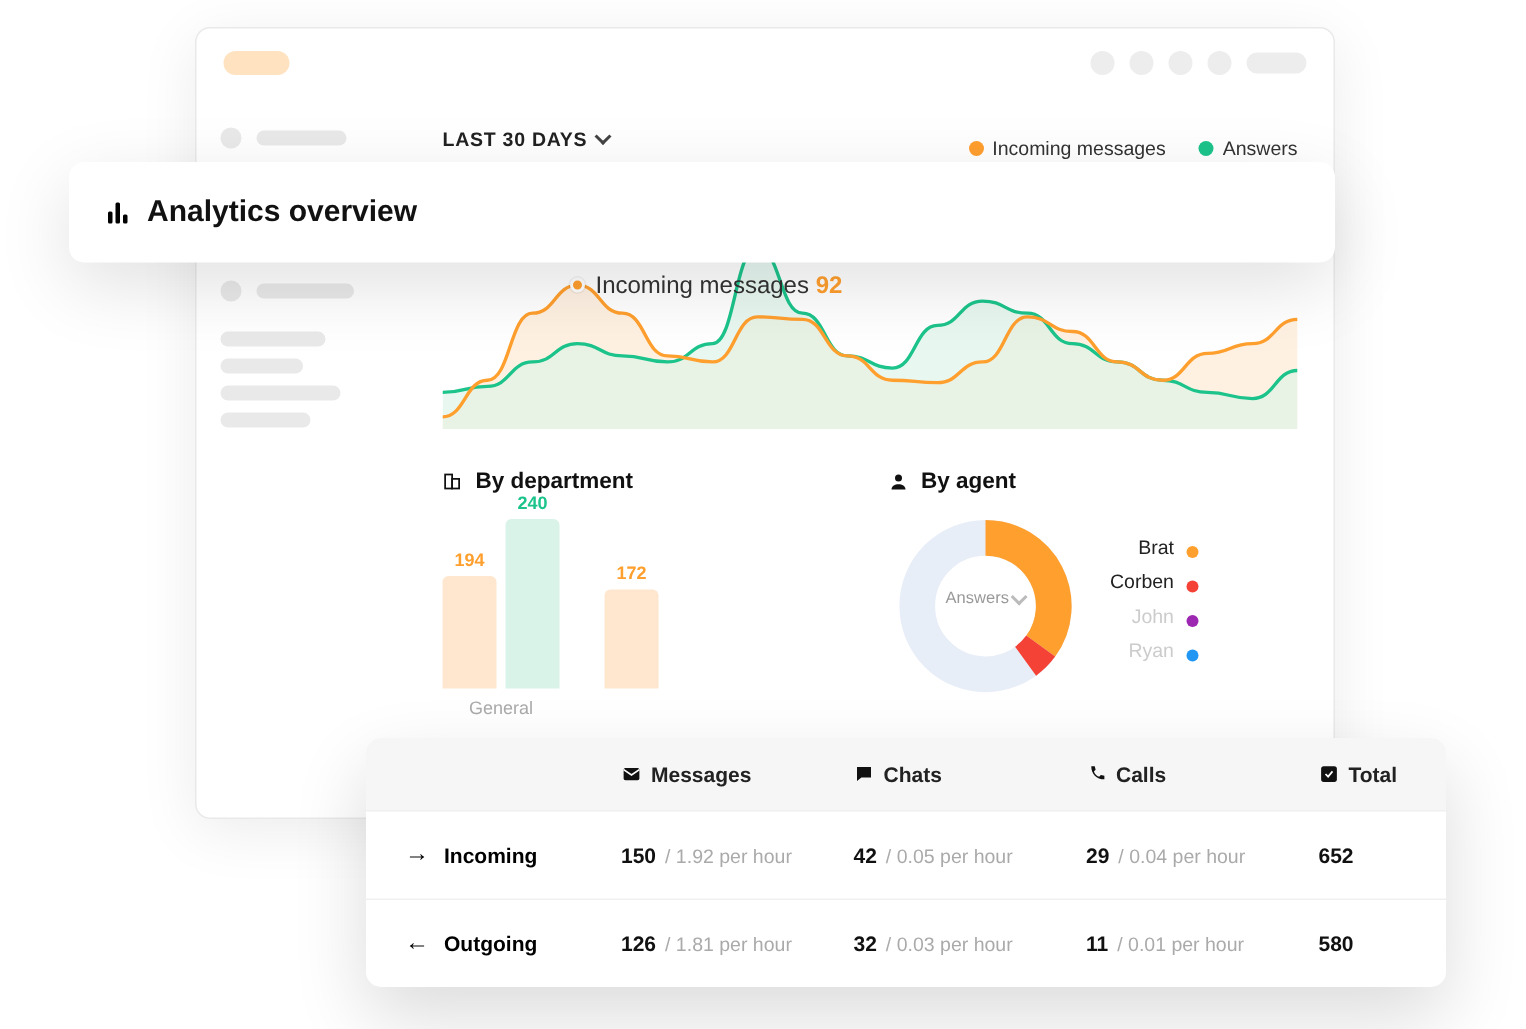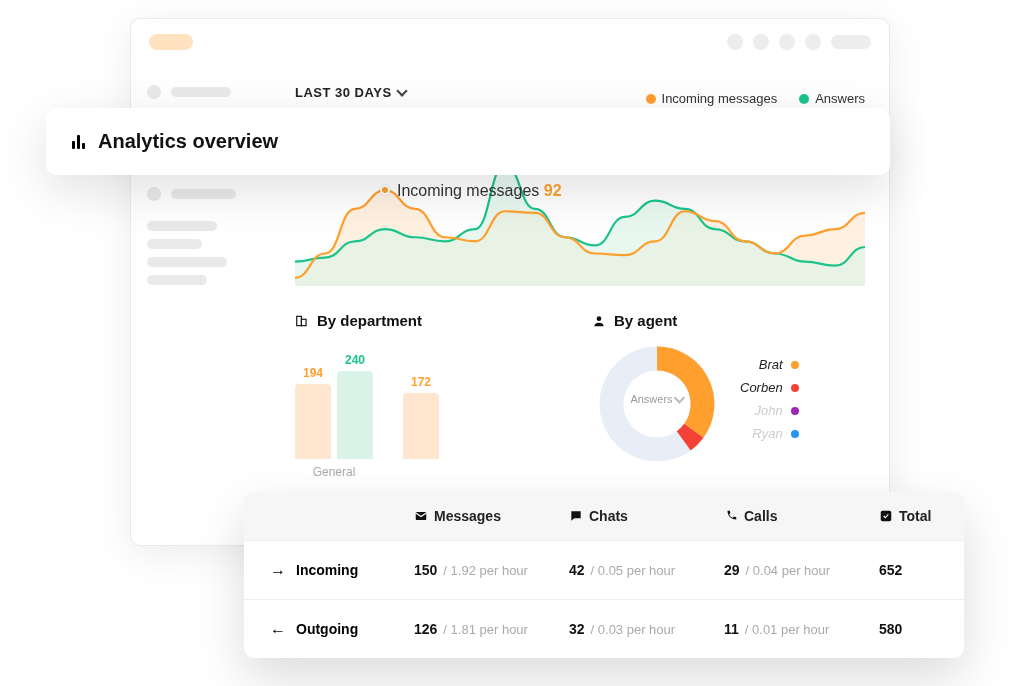--- a/index.html
+++ b/index.html
@@ -61,21 +61,21 @@
   .dept-bar { width: 36px; border-radius: 4px 4px 0 0; position: relative; }
   .dept-bar .val { position: absolute; top: -18px; left: 50%; transform: translateX(-50%); font-size: 12px; font-weight: 700; }
   .dept-labels { display: flex; gap: 30px; margin-top: 6px; }
   .dept-label { width: 78px; text-align: center; font-size: 12px; color: #aaa; }
 
   
   .agent-wrap { display: flex; gap: 18px; align-items: center; }
   .donut-wrap { position: relative; width: 130px; height: 120px; }
   .donut-center { position: absolute; top: 50%; left: 50%; transform: translate(-50%,-50%); font-size: 11px; color: #999; display: flex; align-items: center; gap: 3px; }
   .agent-legend { display: flex; flex-direction: column; gap: 8px; font-size: 13px; }
-  .agent-legend-row { display: flex; align-items: center; justify-content: flex-end; gap: 8px; font-style: italic; }
+  .agent-legend-row { display: flex; align-items: flex-end; justify-content: flex-end; gap: 8px; }
   .ag-dot { width: 8px; height: 8px; border-radius: 50%; }
 
   
   .table-card {
     position: absolute; bottom: 28px; left: 244px; width: 720px;
     background: #fff; border-radius: 10px; box-shadow: 0 20px 50px rgba(0,0,0,0.14);
     z-index: 10; overflow: hidden;
   }
   .tbl-head { display: flex; background: #f6f6f7; padding: 16px 0; font-size: 14px; font-weight: 800; color: #222; }
   .tbl-row { display: flex; padding: 20px 0; font-size: 14px; border-top: 1px solid #f0f0f0; }
@@ -168,21 +168,21 @@
                 <rect x="3" y="4" width="8" height="16" fill="none" stroke="#111" stroke-width="2"></rect>
                 <rect x="11" y="9" width="8" height="11" fill="none" stroke="#111" stroke-width="2"></rect>
               </svg>
             <span>By department</span>
           </div>
           <div class="dept-row" id="dept-row">
               <div class="dept-group">
                 <div class="dept-bar" style="height: 74.6154px; background: rgb(255, 231, 207);">
                   <span class="val" style="color: rgb(255, 159, 46);">194</span>
                 </div>
-                <div class="dept-bar" style="height: 88px; background: rgb(217, 243, 232);">
+                <div class="dept-bar" style="height: 113px; background: rgb(217, 243, 232);">
                   <span class="val" style="color: rgb(28, 196, 139);">240</span>
                 </div>
               </div>
               <div class="dept-group">
                 <div class="dept-bar" style="height: 66.1538px; background: rgb(255, 231, 207);">
                   <span class="val" style="color: rgb(255, 159, 46);">172</span>
                 </div>
               </div>
             </div>
           <div class="dept-labels" id="dept-labels">

